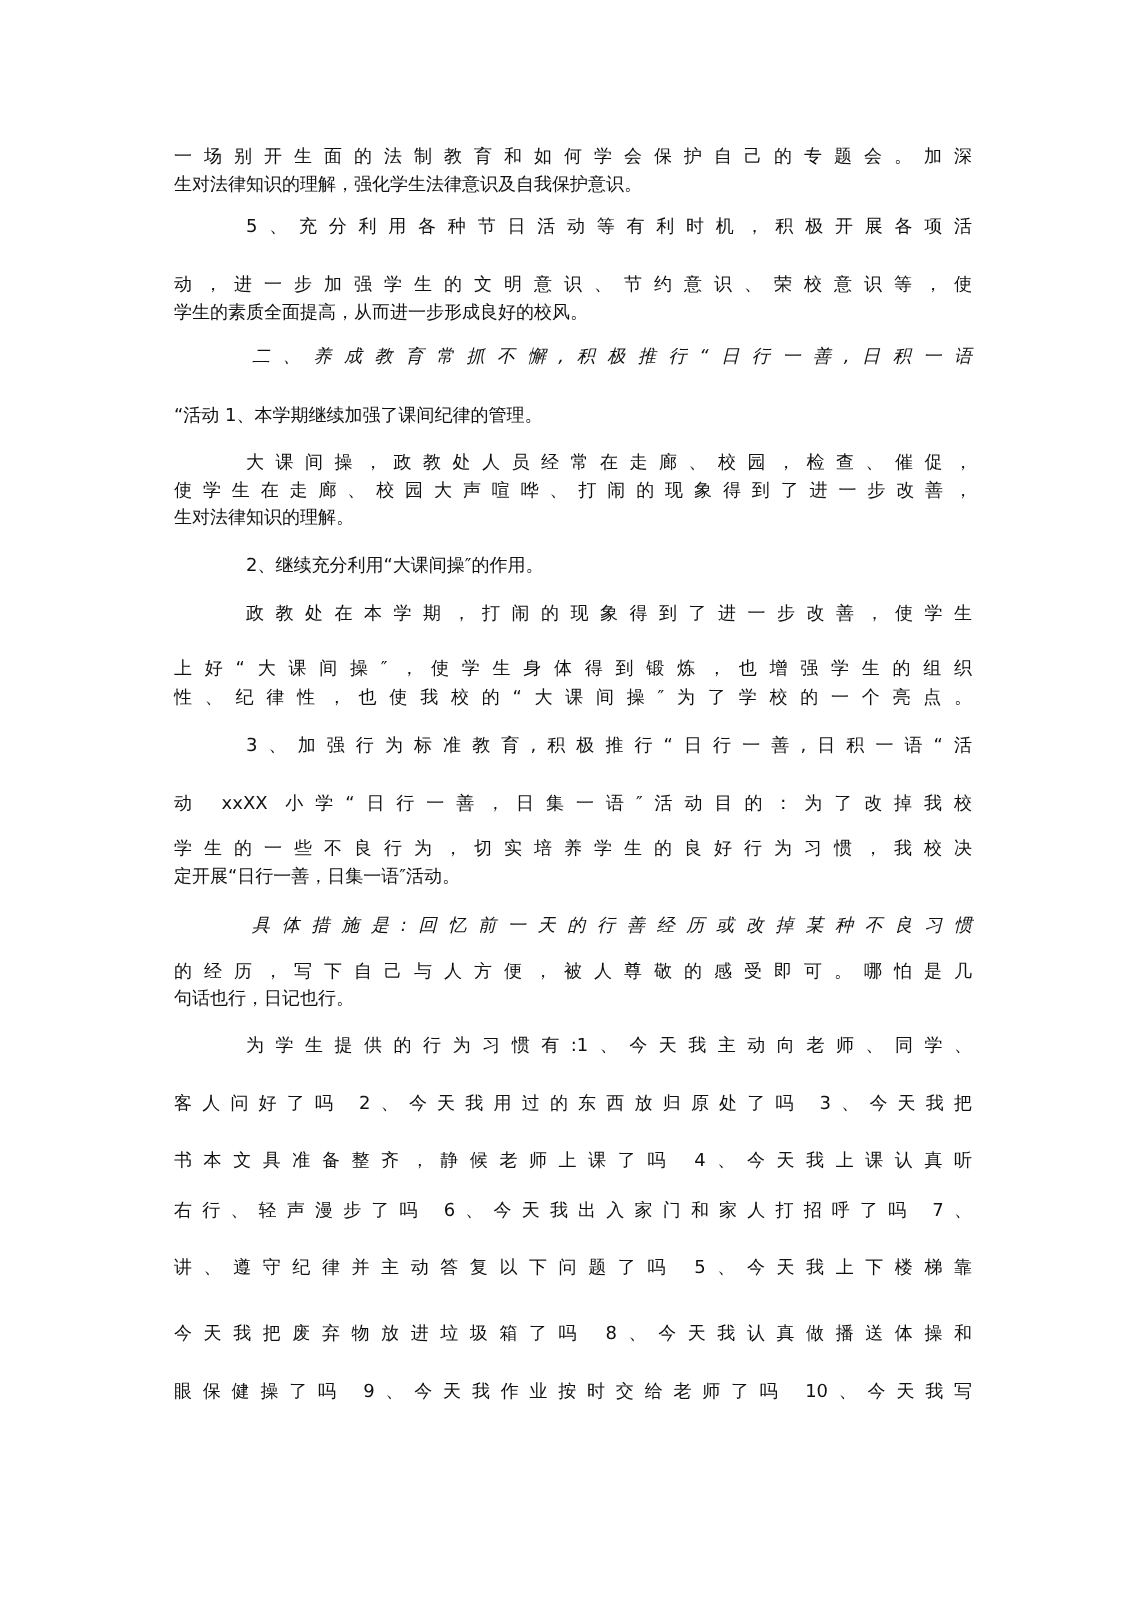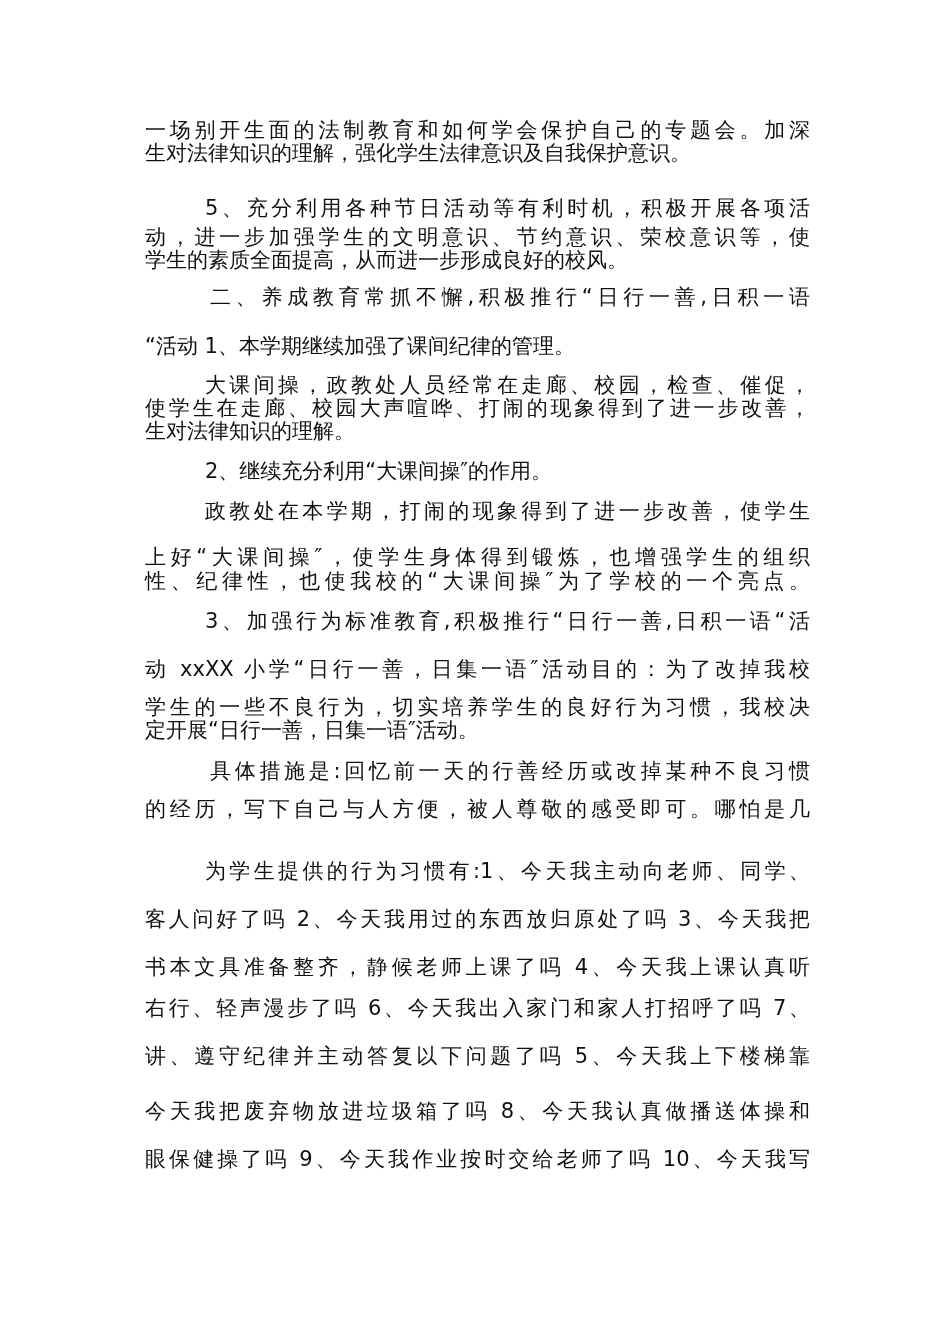--- a/index.html
+++ b/index.html
@@ -1,32 +1,32 @@
 <!DOCTYPE html>
 <html><head>
 <meta charset="utf-8">
 <style>
   html, body { margin: 0; padding: 0; background: #ffffff; }
   body { width: 950px; height: 1344px; position: relative; overflow: hidden;
          font-family: "DejaVu Sans", "Liberation Sans", sans-serif; color: #111; }
   .page { position: absolute; left: 0; top: 0; width: 950px; height: 1344px; background: #fff; }
-  .line { position: absolute; left: 145px; width: 665px; font-size: 21px; line-height: 24px;
+  .line { position: absolute; left: 145px; width: 665px; font-size: 15px; line-height: 24px;
           white-space: nowrap; text-align: justify; text-align-last: justify; letter-spacing: 0px; }
   .line.last { text-align-last: left; }
   .indent { left: 205px; width: 605px; }
-  .indent2 { left: 210px; width: 600px; }
+  .indent2 { left: 210px; width: 600px; font-style: italic; }
 </style>
 </head>
 <body>
 
 <div class="page">
   <div class="line" style="top:118px">一场别开生面的法制教育和如何学会保护自己的专题会。加深</div>
   <div class="line last" style="top:141px">生对法律知识的理解，强化学生法律意识及自我保护意识。</div>
 
-  <div class="line indent" style="top:196px">5、充分利用各种节日活动等有利时机，积极开展各项活</div>
+  <div class="line indent" style="top:176px">5、充分利用各种节日活动等有利时机，积极开展各项活</div>
   <div class="line" style="top:225px">动，进一步加强学生的文明意识、节约意识、荣校意识等，使</div>
   <div class="line last" style="top:248px">学生的素质全面提高，从而进一步形成良好的校风。</div>
 
   <div class="line indent2" style="top:285px">二、养成教育常抓不懈,积极推行“日行一善,日积一语</div>
   <div class="line last" style="top:334px">“活动 1、本学期继续加强了课间纪律的管理。</div>
 
   <div class="line indent" style="top:373px">大课间操，政教处人员经常在走廊、校园，检查、催促，</div>
   <div class="line" style="top:396px">使学生在走廊、校园大声喧哗、打闹的现象得到了进一步改善，</div>
   <div class="line last" style="top:419px">生对法律知识的理解。</div>
 
@@ -36,20 +36,21 @@
   <div class="line" style="top:545px">上好“大课间操″，使学生身体得到锻炼，也增强学生的组织</div>
   <div class="line" style="top:569px">性、纪律性，也使我校的“大课间操″为了学校的一个亮点。</div>
 
   <div class="line indent" style="top:609px">3、加强行为标准教育,积极推行“日行一善,日积一语“活</div>
   <div class="line" style="top:657px">动 xxXX 小学“日行一善，日集一语″活动目的：为了改掉我校</div>
   <div class="line" style="top:695px">学生的一些不良行为，切实培养学生的良好行为习惯，我校决</div>
   <div class="line last" style="top:718px">定开展“日行一善，日集一语″活动。</div>
 
   <div class="line indent2" style="top:759px">具体措施是:回忆前一天的行善经历或改掉某种不良习惯</div>
   <div class="line" style="top:797px">的经历，写下自己与人方便，被人尊敬的感受即可。哪怕是几</div>
+  <div class="line last" style="top:820px">句话也行，日记也行。</div>
 
   <div class="line indent" style="top:859px">为学生提供的行为习惯有:1、今天我主动向老师、同学、</div>
   <div class="line" style="top:907px">客人问好了吗 2、今天我用过的东西放归原处了吗 3、今天我把</div>
   <div class="line" style="top:955px">书本文具准备整齐，静候老师上课了吗 4、今天我上课认真听</div>
   <div class="line" style="top:1044px">讲、遵守纪律并主动答复以下问题了吗 5、今天我上下楼梯靠</div>
   <div class="line" style="top:996px">右行、轻声漫步了吗 6、今天我出入家门和家人打招呼了吗 7、</div>
   <div class="line" style="top:1099px">今天我把废弃物放进垃圾箱了吗 8、今天我认真做播送体操和</div>
   <div class="line" style="top:1147px">眼保健操了吗 9、今天我作业按时交给老师了吗 10、今天我写</div>
 </div>
 

